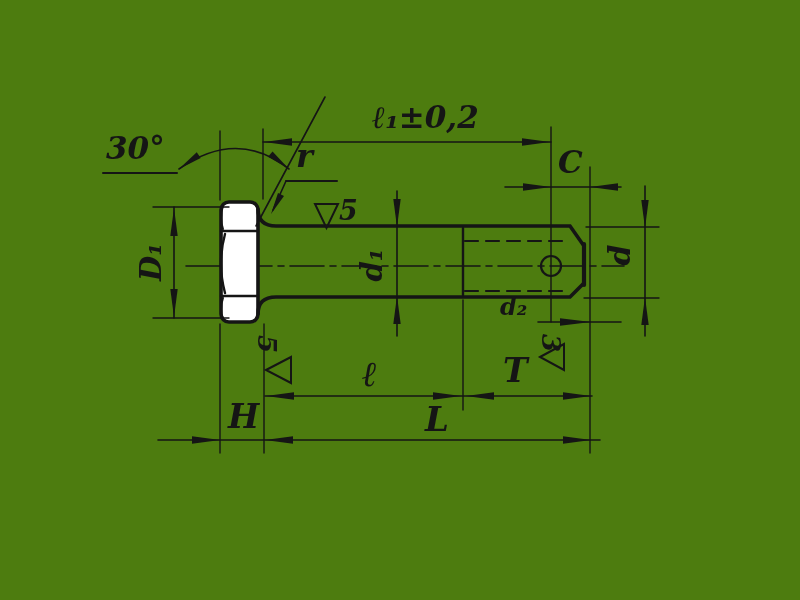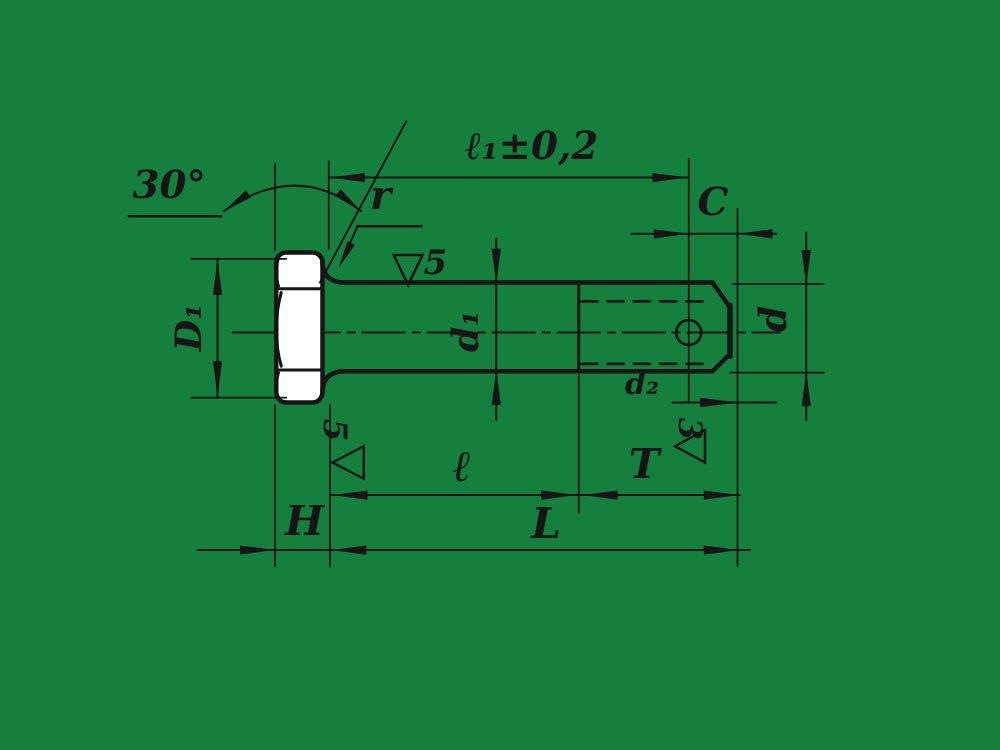--- a/index.html
+++ b/index.html
@@ -1,17 +1,17 @@
 <!DOCTYPE html>
 <html><head>
 <meta charset="utf-8">
 <style>
   html,body{margin:0;padding:0;background:#ffffff;}
   #stage{
-    position:relative;width:800px;height:600px;background:#15803d;overflow:hidden;
+    position:relative;width:800px;height:600px;background:#4d7c0f;overflow:hidden;
     font-family:"DejaVu Serif", serif;
   }
   #stage svg{position:absolute;left:0;top:0;}
   .lbl{
     position:absolute;
     font-family:"DejaVu Serif", serif;
     font-style:italic;
     font-weight:700;
     color:#151515;
     white-space:nowrap;

